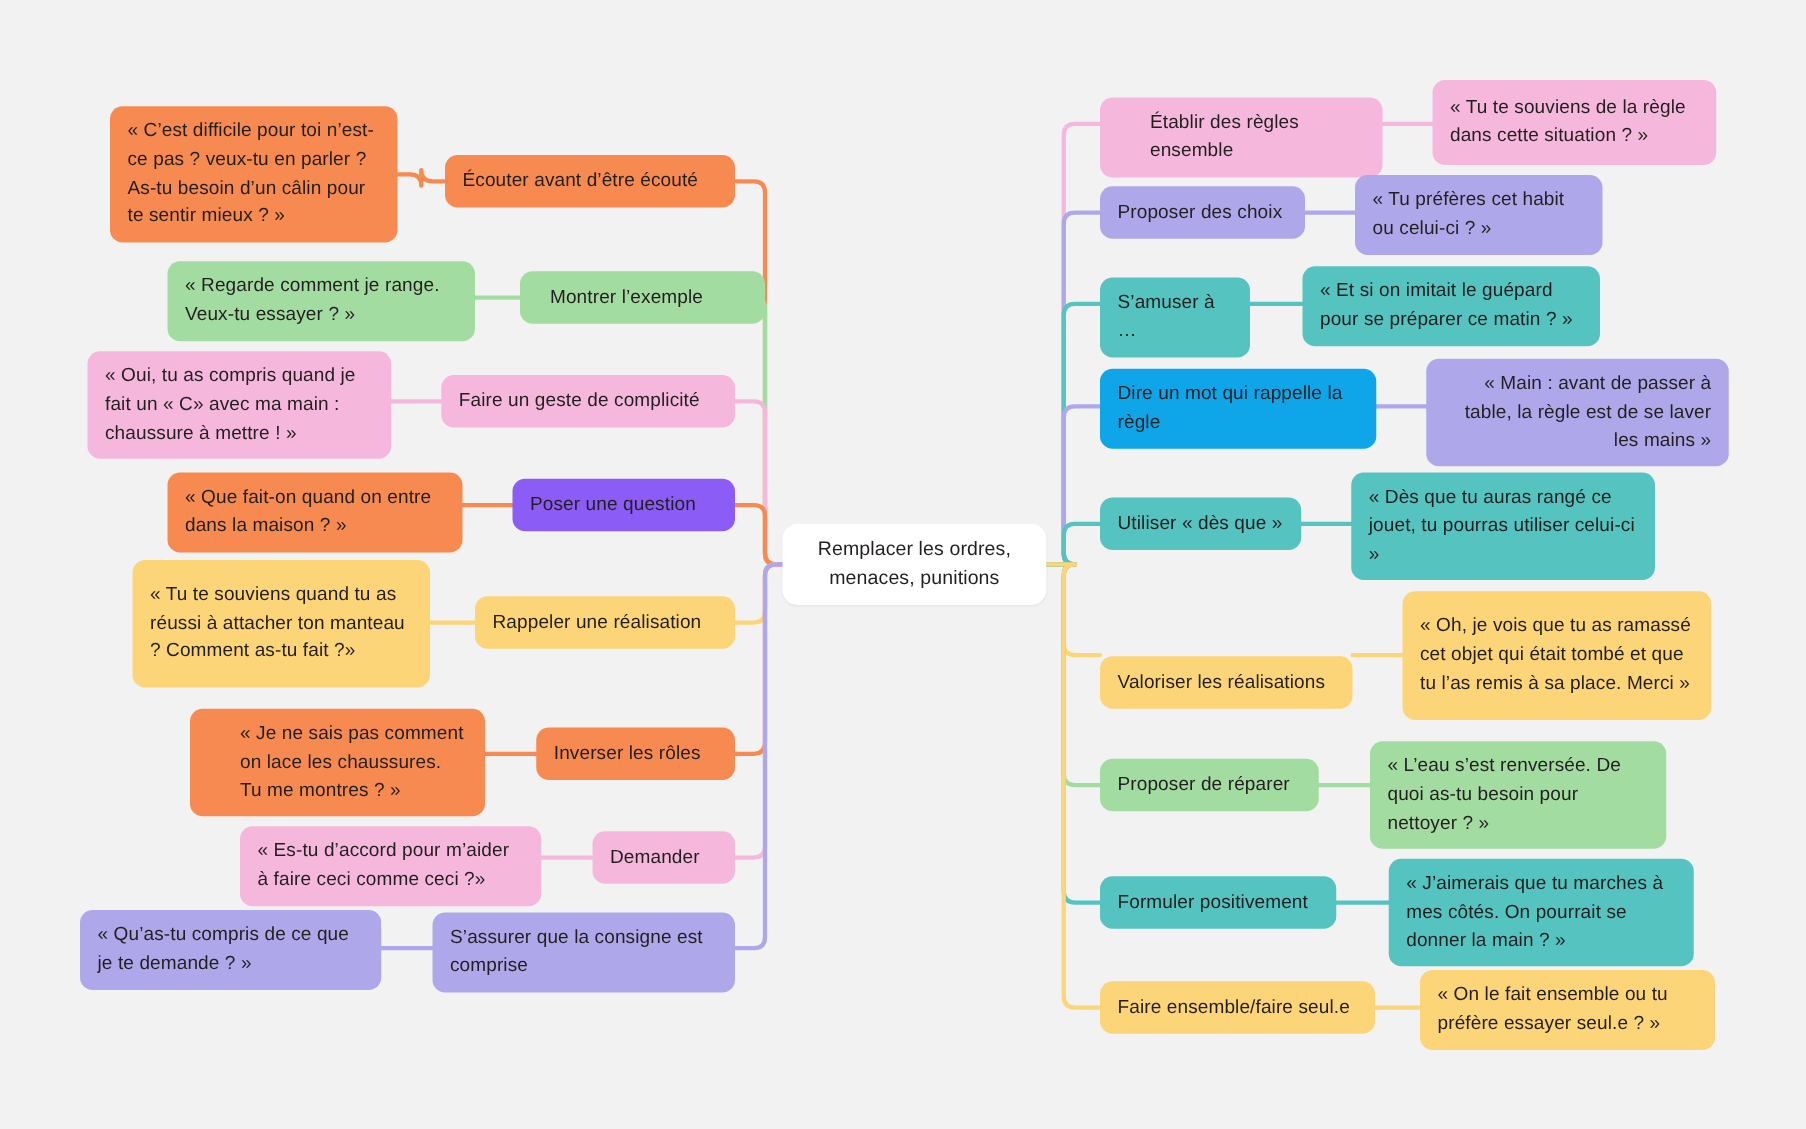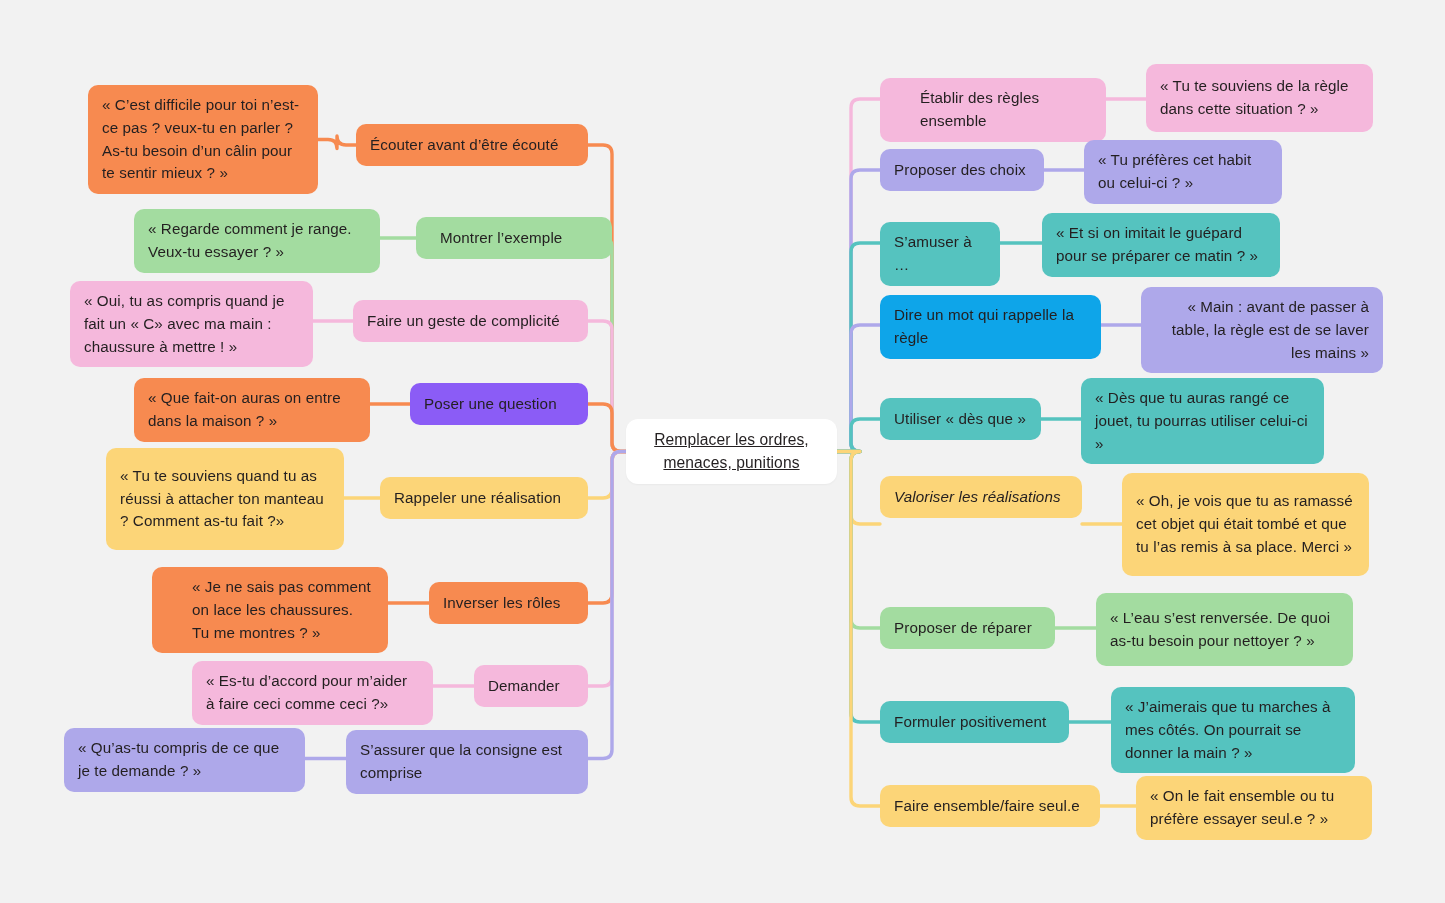--- a/index.html
+++ b/index.html
@@ -28,21 +28,21 @@
   .node.center{
     background:#ffffff;
     border-radius:12px;
     justify-content:center;
     text-align:center;
     font-size:15.6px;
     line-height:1.45;
     box-shadow:0 1px 2px rgba(0,0,0,.04);
   }
   .node .txt{display:block;width:100%;}
-  .node.center .txt{text-align:center;text-decoration:underline;}
+  .node.center .txt{text-align:center;}
 </style>
 </head>
 <body>
 
 <div id="canvas">
   <svg id="links">
       <path d="M 318 139.5 L 328 139.5 Q 337 139.5 337 148.5
          L 337 136 Q 337 145 346 145 L 356 145" fill="none" stroke="#f78a50" stroke-width="3.4" stroke-linecap="round" stroke-linejoin="round"></path>
       <path d="M 380 238 L 422 238" fill="none" stroke="#a3dca0" stroke-width="3.4" stroke-linecap="round" stroke-linejoin="round"></path>
       <path d="M 313 321 L 353 321" fill="none" stroke="#f5b8dc" stroke-width="3.4" stroke-linecap="round" stroke-linejoin="round"></path>
@@ -114,21 +114,21 @@
       <div class="node" style="left: 353px; top: 300px; width: 235px; min-height: 42px; background: rgb(245, 184, 220);">
         <span class="txt">Faire un geste de complicité</span>
       </div>
       <div class="node" style="left: 70px; top: 281px; width: 243px; min-height: 81px; background: rgb(245, 184, 220);">
         <span class="txt">« Oui, tu as compris quand je fait un « C» avec ma main : chaussure à mettre ! »</span>
       </div>
       <div class="node" style="left: 410px; top: 383px; width: 178px; min-height: 42px; background: #8b5cf6;">
         <span class="txt">Poser une question</span>
       </div>
       <div class="node" style="left: 134px; top: 378px; width: 236px; min-height: 52px; background: rgb(247, 138, 80);">
-        <span class="txt">« Que fait-on auras on entre dans la maison ? »</span>
+        <span class="txt">« Que fait-on quand on entre dans la maison ? »</span>
       </div>
       <div class="node" style="left: 380px; top: 477px; width: 208px; min-height: 42px; background: rgb(252, 213, 120);">
         <span class="txt">Rappeler une réalisation</span>
       </div>
       <div class="node" style="left: 106px; top: 448px; width: 238px; min-height: 102px; background: rgb(252, 213, 120); align-items: center;">
         <span class="txt">« Tu te souviens quand tu as réussi à attacher ton manteau ?  Comment as-tu fait ?»</span>
       </div>
       <div class="node" style="left: 429px; top: 582px; width: 159px; min-height: 42px; background: rgb(247, 138, 80);">
         <span class="txt">Inverser les rôles</span>
       </div>
@@ -170,30 +170,30 @@
       </div>
       <div class="node" style="left: 1141px; top: 287px; width: 242px; min-height: 78px; background: rgb(174, 168, 234); text-align: right;">
         <span class="txt">« Main : avant de passer à table, la règle est de se laver les mains »</span>
       </div>
       <div class="node" style="left: 880px; top: 398px; width: 161px; min-height: 42px; background: rgb(85, 195, 191);">
         <span class="txt">Utiliser « dès que »</span>
       </div>
       <div class="node" style="left: 1081px; top: 378px; width: 243px; min-height: 82px; background: rgb(85, 195, 191);">
         <span class="txt">« Dès que tu auras rangé ce jouet, tu pourras utiliser celui-ci »</span>
       </div>
-      <div class="node" style="left: 880px; top: 476px; width: 202px; min-height: 42px; background: rgb(252, 213, 120); font-style: italic;">
+      <div class="node" style="left: 880px; top: 525px; width: 202px; min-height: 42px; background: rgb(252, 213, 120);">
         <span class="txt">Valoriser les réalisations</span>
       </div>
       <div class="node" style="left: 1122px; top: 473px; width: 247px; min-height: 103px; background: rgb(252, 213, 120);">
         <span class="txt">« Oh, je vois que tu as ramassé cet objet qui était tombé et que tu l’as remis à sa place. Merci »</span>
       </div>
       <div class="node" style="left: 880px; top: 607px; width: 175px; min-height: 42px; background: rgb(163, 220, 160);">
         <span class="txt">Proposer de réparer</span>
       </div>
-      <div class="node" style="left: 1096px; top: 593px; width: 257px; min-height: 73px; background: rgb(163, 220, 160);">
+      <div class="node" style="left: 1096px; top: 593px; width: 237px; min-height: 73px; background: rgb(163, 220, 160);">
         <span class="txt">« L’eau s’est renversée. De quoi as-tu besoin pour nettoyer ? »</span>
       </div>
       <div class="node" style="left: 880px; top: 701px; width: 189px; min-height: 42px; background: rgb(85, 195, 191);">
         <span class="txt">Formuler positivement</span>
       </div>
       <div class="node" style="left: 1111px; top: 687px; width: 244px; min-height: 72px; background: rgb(85, 195, 191);">
         <span class="txt">« J’aimerais que tu marches à mes côtés. On pourrait se donner la main ? »</span>
       </div>
       <div class="node" style="left: 880px; top: 785px; width: 220px; min-height: 42px; background: rgb(252, 213, 120);">
         <span class="txt">Faire ensemble/faire seul.e</span>

